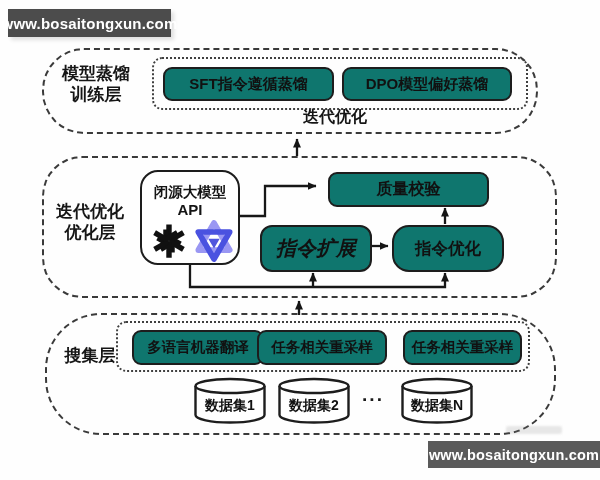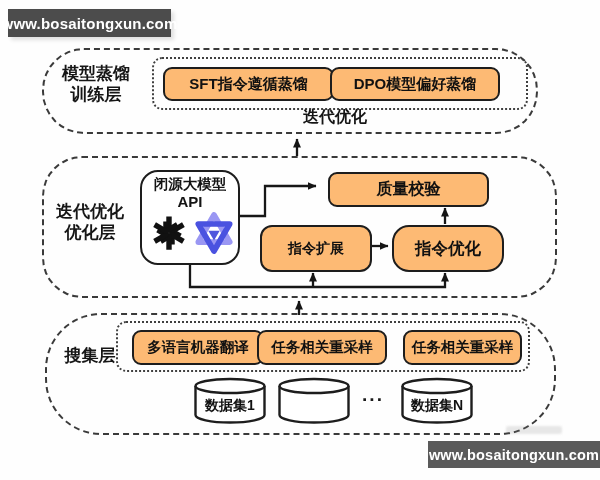--- a/index.html
+++ b/index.html
@@ -26,41 +26,41 @@
   
   .layer-label{
     position:absolute;width:94px;text-align:center;font-size:17px;font-weight:700;
     line-height:21px;color:#161616;
   }
   .lbl-training{left:49px;top:63px;}
   .lbl-optimization{left:43px;top:201px;}
   .lbl-collection{left:43px;top:345px;}
   
   .box{
-    position:absolute;background:#fdba74;border:2px solid #1d1d1d;border-radius:9px;
+    position:absolute;background:#0f766e;border:2px solid #1d1d1d;border-radius:9px;
     display:flex;align-items:center;justify-content:center;
     font-size:15px;font-weight:600;color:#111;white-space:nowrap;
   }
   .box-sft{left:163px;top:67px;width:167px;height:30px;}
-  .box-dpo{left:330px;top:67px;width:166px;height:30px;text-align:center;}
+  .box-dpo{left:342px;top:67px;width:166px;height:30px;text-align:center;}
   .box-quality{left:328px;top:172px;width:157px;height:31px;font-size:16px;}
-  .box-expand{left:260px;top:225px;width:108px;height:43px;border-radius:12px;font-size:14px;}
+  .box-expand{left:260px;top:225px;width:108px;height:43px;border-radius:12px;font-size:20px;font-style:italic;}
   .box-optimize{left:392px;top:225px;width:108px;height:43px;border-radius:17px;font-size:16.5px;}
   .box-translate{left:132px;top:330px;width:128px;height:31px;font-size:14.5px;}
   .box-resample{left:257px;top:330px;width:126px;height:31px;font-size:14.5px;}
   .box-difficulty{left:403px;top:330px;width:115px;height:31px;font-size:14.5px;}
   
   .annot{position:absolute;left:303px;top:107px;font-size:16px;font-weight:700;color:#161616;}
   
   .api-box{
     position:absolute;left:140px;top:170px;width:96px;height:91px;background:#fff;
     border:2.4px solid #1d1d1d;border-radius:18px;display:flex;flex-direction:column;
     align-items:center;justify-content:flex-start;
   }
-  .api-line1{font-size:14.5px;font-weight:700;margin-top:4px;line-height:17px;white-space:nowrap;}
+  .api-line1{font-size:14.5px;font-weight:700;margin-top:12px;line-height:17px;white-space:nowrap;}
   .api-line2{font-size:15px;font-weight:800;line-height:17px;}
   .api-logos{display:flex;align-items:center;gap:5px;margin-top:2px;}
   
   .cyl{position:absolute;width:74px;height:48px;}
   .cyl svg{position:absolute;left:0;top:0;}
   .cyl span{
     position:absolute;left:0;right:0;top:20px;text-align:center;
     font-size:14px;font-weight:700;color:#111;
   }
   .cyl1{left:193px;top:377px;}
@@ -161,20 +161,21 @@
       <path d="M2.5,9 V38 a34.5,7.5 0 0 0 69,0 V9" fill="#fff" stroke="#1d1d1d" stroke-width="2.4"></path>
       <ellipse cx="37" cy="9" rx="34.5" ry="7" fill="#fff" stroke="#1d1d1d" stroke-width="2.4"></ellipse>
     </svg>
     <span>数据集1</span>
   </div>
   <div class="cyl cyl2">
     <svg width="74" height="48" viewBox="0 0 74 48">
       <path d="M2.5,9 V38 a34.5,7.5 0 0 0 69,0 V9" fill="#fff" stroke="#1d1d1d" stroke-width="2.4"></path>
       <ellipse cx="37" cy="9" rx="34.5" ry="7" fill="#fff" stroke="#1d1d1d" stroke-width="2.4"></ellipse>
     </svg>
+    <span>数据集2</span>
   </div>
   <div class="dots">···</div>
   <div class="cyl cylN">
     <svg width="74" height="48" viewBox="0 0 74 48">
       <path d="M2.5,9 V38 a34.5,7.5 0 0 0 69,0 V9" fill="#fff" stroke="#1d1d1d" stroke-width="2.4"></path>
       <ellipse cx="37" cy="9" rx="34.5" ry="7" fill="#fff" stroke="#1d1d1d" stroke-width="2.4"></ellipse>
     </svg>
     <span>数据集N</span>
   </div>
 

